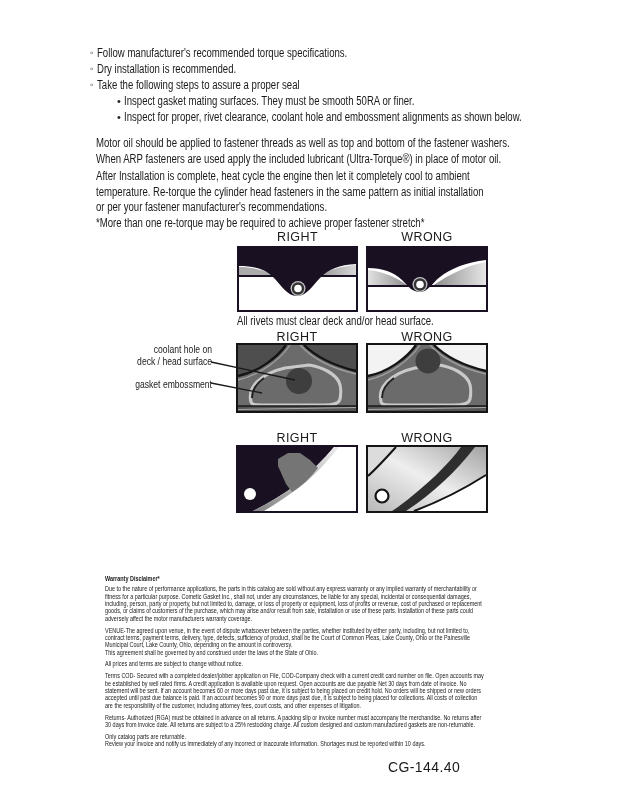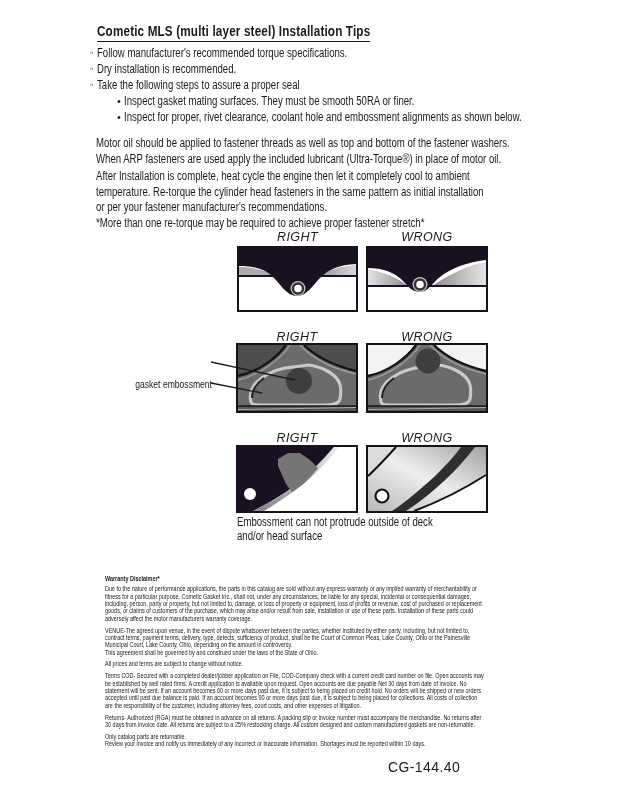--- a/index.html
+++ b/index.html
@@ -15,37 +15,34 @@
   .preline{white-space:pre-line;}
   .title{font-size:15px;font-weight:bold;letter-spacing:.2px;}
   .title-inner{display:inline-block;border-bottom:1.6px solid #1a1a1a;padding-bottom:2px;}
   .body-txt{font-size:12.3px;line-height:15.6px;}
   .bullet-row{white-space:nowrap;font-size:12.3px;line-height:16px;}
   .bullet-row .marker{display:inline-block;width:7px;font-size:10px;vertical-align:1px;}
   .bullet-row.sub{margin-left:27px;}
   .bullet-row.sub .marker{font-size:11px;vertical-align:0;}
   .bullet-row .bt{display:inline-block;transform:scaleX(0.78);transform-origin:0 0;white-space:nowrap;}
   .sec-head{font-size:13.2px;font-weight:bold;}
-  .rw-label{font-size:12.5px;letter-spacing:.4px;text-align:center;font-style:italic;}
+  .rw-label{font-size:12.5px;letter-spacing:.4px;text-align:center;}
   .caption{font-size:12.3px;line-height:13.5px;}
   .ann{font-size:11px;line-height:11.5px;text-align:right;}
   .legal{font-size:7px;line-height:7.35px;width:540px;}
   .legal p{margin:0 0 4.5px 0;}
   .legal .lg-head{font-weight:bold;margin-bottom:3px;}
   .footer-num{font-size:14px;letter-spacing:.4px;}
   svg{display:block;}
 </style>
 </head>
 <body>
 
 <div id="page">
 
-  <div class="abs title" style="left:97px;top:22px;">
-    <span class="sx"><span class="title-inner">Cometic MLS (multi layer steel) Installation Tips</span></span>
-  </div>
 
   <div class="abs" style="left:90px;top:45px;">
     <div class="bullet-row"><span class="marker">◦</span><span class="bt">Follow manufacturer's recommended torque specifications.</span></div>
     <div class="bullet-row"><span class="marker">◦</span><span class="bt">Dry installation is recommended.</span></div>
     <div class="bullet-row"><span class="marker">◦</span><span class="bt">Take the following steps to assure a proper seal</span></div>
     <div class="bullet-row sub"><span class="marker">•</span><span class="bt">Inspect gasket mating surfaces.  They must be smooth 50RA or finer.</span></div>
     <div class="bullet-row sub"><span class="marker">•</span><span class="bt">Inspect for proper, rivet clearance, coolant hole and embossment alignments as shown below.</span></div>
   </div>
 
   <div class="abs body-txt" style="left:96px;top:136px;width:600px;">
@@ -99,24 +96,31 @@
       <path d="M2,24 C16,25 30,31 42,40 L2,40 Z" fill="url(#r1wa)"></path>
       <path d="M120,16 C102,19 84,28 66,40 L120,40 Z" fill="url(#r1wb)"></path>
       <line x1="2" y1="40" x2="120" y2="40" stroke="#191022" stroke-width="2"></line>
       <path d="M2,2 H120 V14 C100,16 84,23 74,31 C66,37 62,46 54,46 C46,46 43,41 36,34 C28,26 16,22 2,22 Z" fill="#191022"></path>
       <circle cx="54" cy="38.5" r="7.5" fill="#c2c2c2"></circle>
       <circle cx="54" cy="38.5" r="5" fill="#ffffff" stroke="#333333" stroke-width="2.4"></circle>
       <rect x="1" y="1" width="120" height="64" fill="none" stroke="#191022" stroke-width="2"></rect>
     </svg>
   </div>
 
+  <div class="abs caption" style="left:237px;top:315px;width:300px;">
+      <span class="sx nowrap">All rivets must clear deck and/or head surface.</span>
+    </div>
 
   <div class="abs rw-label" style="left:236px;top:330px;width:122px;">RIGHT</div>
   <div class="abs rw-label" style="left:366px;top:330px;width:122px;">WRONG</div>
 
+  <div class="abs ann" style="left:90px;top:344px;width:122px;">
+      <span class="sxr preline">coolant hole on
+deck / head surface</span>
+    </div>
   <div class="abs ann" style="left:90px;top:379px;width:122px;">
       <span class="sxr preline">gasket embossment</span>
     </div>
 
   <div class="abs" style="left:236px;top:343px;">
     <svg width="122" height="70" viewBox="0 0 122 70">
       <rect x="0" y="0" width="122" height="70" fill="#6b6b6b"></rect>
       <path d="M2,2 L50,2 C41,15 22,29 2,33 Z" fill="#4e4e4e"></path>
       <path d="M68,2 L120,2 V28 C95,22 78,12 68,2 Z" fill="#4e4e4e"></path>
       <path d="M50,2 C41,15 22,29 2,33" stroke="#141414" stroke-width="2.4" fill="none"></path>
@@ -191,24 +195,20 @@
       <path d="M2,2 H120 V30 C98,44 72,57 48,66 L2,66 Z" fill="url(#r3w)"></path>
       <path d="M2,2 L30,2 C21,12 11,23 2,31 Z" fill="#dcdcdc"></path>
       <path d="M30,2 C21,12 11,23 2,31" stroke="#141414" stroke-width="2" fill="none"></path>
       <path d="M95,2 C82,20 60,41 32,62 L26,66 L40,66 C66,49 90,27 109,2 Z" fill="#2e2e2e"></path>
       <path d="M120,30 C98,44 72,57 48,66" stroke="#141414" stroke-width="2" fill="none"></path>
       <circle cx="16" cy="51" r="6.5" fill="#ffffff" stroke="#141414" stroke-width="2.2"></circle>
       <rect x="1" y="1" width="120" height="66" fill="none" stroke="#141414" stroke-width="2"></rect>
     </svg>
   </div>
 
-  <div class="abs caption" style="left:237px;top:516px;width:300px;">
-      <span class="sx preline">Embossment can not protrude outside of deck
-and/or head surface</span>
-    </div>
 
   <div class="abs legal sx" style="left:105px;top:575px;">
     <p class="lg-head">Warranty Disclaimer*</p>
     <p class="preline">Due to the nature of performance applications, the parts in this catalog are sold without any express warranty or any implied warranty of merchantability or
 fitness for a particular purpose.  Cometic Gasket Inc., shall not, under any circumstances, be liable for any special, incidental or consequential damages,
 including, person, party or property, but not limited to, damage, or loss of property or equipment, loss of profits or revenue, cost of purchased or replacement
 goods, or claims of customers of the purchase, which may arise and/or result from sale, installation or use of these parts.  Installation of these parts could
 adversely affect the motor manufacturers warranty coverage.</p>
     <p class="preline">VENUE-The agreed upon venue, in the event of dispute whatsoever between the parties, whether instituted by either party, including, but not limited to,
 contract terms, payment terms, delivery, type, defects, sufficiency of product, shall be the Court of Common Pleas, Lake County, Ohio or the Painesville

